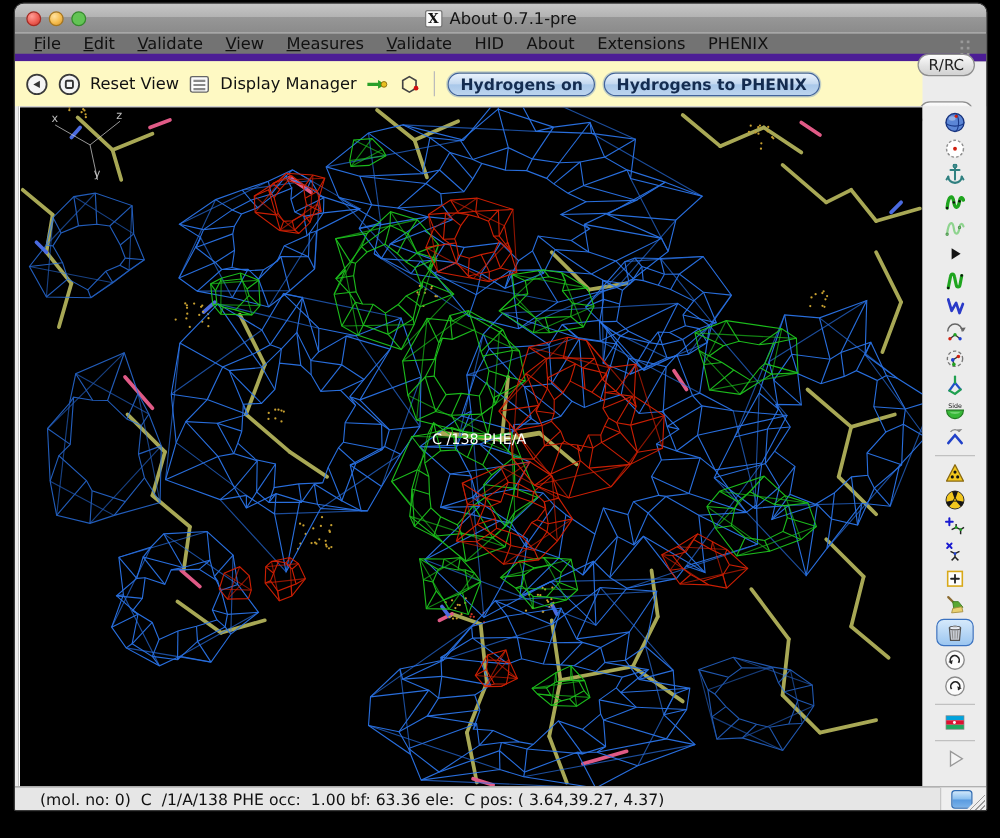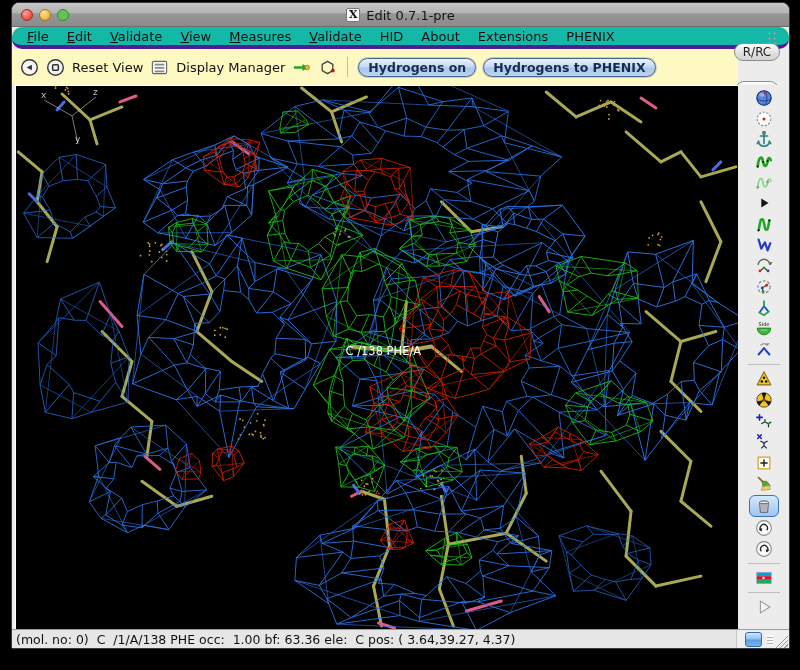--- a/index.html
+++ b/index.html
@@ -18,22 +18,22 @@
   .light.red{background:radial-gradient(circle at 35% 30%,#ff9d95,#ee5f55 55%,#c8362c);border:1px solid #a52a22;}
   .light.yellow{background:radial-gradient(circle at 35% 30%,#ffe2a0,#f6bd4e 55%,#d4932a);border:1px solid #a5761f;}
   .light.green{background:radial-gradient(circle at 35% 30%,#b6f0a8,#63c455 55%,#3c9a32;);border:1px solid #358a2c;background-color:#63c455;}
   #title-center{position:absolute;left:0;right:0;top:0;height:24px;display:flex;align-items:center;justify-content:center;gap:6px;}
   #x11-icon{width:14px;height:14px;background:#fafafa;border:1px solid #777;border-radius:2px;
     font-family:"DejaVu Serif","Liberation Serif",serif;font-weight:bold;font-size:11px;line-height:12px;
     text-align:center;color:#111;}
   #window-title{font-size:13px;color:#141414;}
 
   
-  #menubar{position:absolute;left:0;top:24px;right:0;height:22px;background:#14b8a6;
-    border-bottom:4px solid #4c1d95;display:flex;align-items:center;padding-left:6px;border-radius:10px;}
+  #menubar{position:absolute;left:0;top:24px;right:0;height:22px;background:#737373;
+    border-bottom:6px solid #4c1d95;display:flex;align-items:center;padding-left:6px;}
   .menu-item{display:inline-block;padding:2px 9px;font-size:13px;color:#111;cursor:default;}
   .mnemonic::first-letter{text-decoration:underline;}
   #menu-grip{position:absolute;right:12px;top:4px;width:10px;height:14px;
     background-image:radial-gradient(circle,#9a9a9a 1px,transparent 1.2px);
     background-size:5px 5px;}
 
   
   #toolbar{position:absolute;left:0;top:46px;width:726px;height:36px;background:#fef9c3;
     display:flex;align-items:center;gap:7px;padding-left:8px;}
   .tb-icon{width:19px;height:19px;display:inline-block;}
@@ -56,21 +56,21 @@
   
   #right-panel{position:absolute;left:726px;top:82px;width:51px;height:544px;background:#ececec;
     display:flex;flex-direction:column;align-items:center;padding-top:3px;gap:1px;}
   .ricon{width:26px;height:20px;display:flex;align-items:center;justify-content:center;border-radius:6px;}
   .ricon svg{width:18px;height:18px;display:block;}
   .ricon.active{background:linear-gradient(#d5e9fb,#9cc6f0);border:1.5px solid #3a72c0;width:30px;height:22px;}
   .rsep{width:32px;height:1px;background:#c0c0c0;margin:3px 0;}
 
   
   #statusbar{position:absolute;left:0;top:626px;right:0;height:20px;background:#e6e6e6;
-    border-top:1px solid #9e9e9e;display:flex;}
+    border-top:1px solid #9e9e9e;display:flex;padding-left:16px;}
   #status-text{flex:0 0 auto;width:724px;font-size:12.5px;color:#111;line-height:19px;
     padding-left:4px;white-space:pre;overflow:hidden;}
   #status-right{flex:1;position:relative;border-left:1px solid #c6c6c6;background:#efefef;}
   #hthumb{position:absolute;left:8px;top:2px;width:17px;height:15px;border-radius:3px;
     background:linear-gradient(#cfe7fb,#8fc2f0 45%,#5b9ce0 55%,#7ab2ea);border:1px solid #2f6cb4;}
   #grip-lines{position:absolute;left:30px;right:16px;top:5px;height:10px;
     background:repeating-linear-gradient(180deg,#fafafa 0 2px,#b2b2b2 2px 3px);}
   #resize-grip{position:absolute;right:1px;bottom:1px;width:15px;height:15px;
     background:repeating-linear-gradient(-45deg,#efefef 0 2px,#9a9a9a 2px 3px);
     clip-path:polygon(100% 0,100% 100%,0 100%);}
@@ -82,21 +82,21 @@
   <div id="window">
 
     <div id="titlebar">
       <div class="lights">
         <div class="light red"></div>
         <div class="light yellow"></div>
         <div class="light green"></div>
       </div>
       <div id="title-center">
         <div id="x11-icon">X</div>
-        <span id="window-title">Edit 0.7.1-pre</span>
+        <span id="window-title">About 0.7.1-pre</span>
       </div>
     </div>
 
     <div id="menubar">
 
       <span class="menu-item mnemonic">File</span>
         <span class="menu-item mnemonic">Edit</span>
         <span class="menu-item mnemonic">Validate</span>
         <span class="menu-item mnemonic">View</span>
         <span class="menu-item mnemonic">Measures</span>

